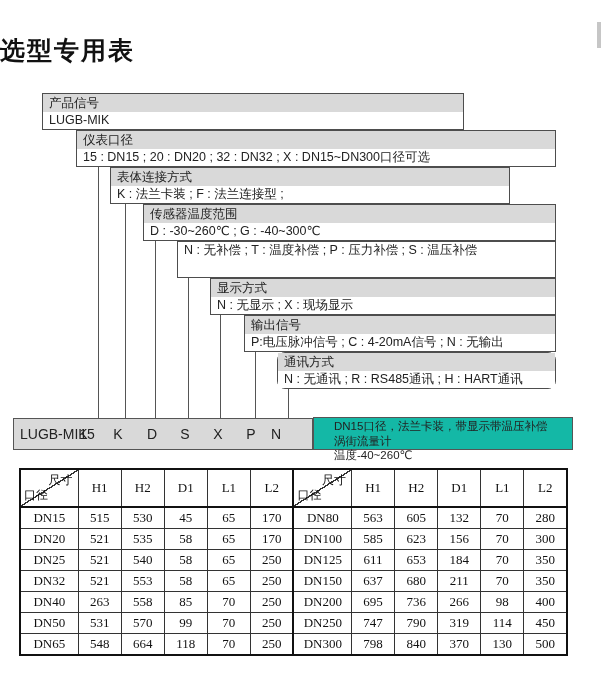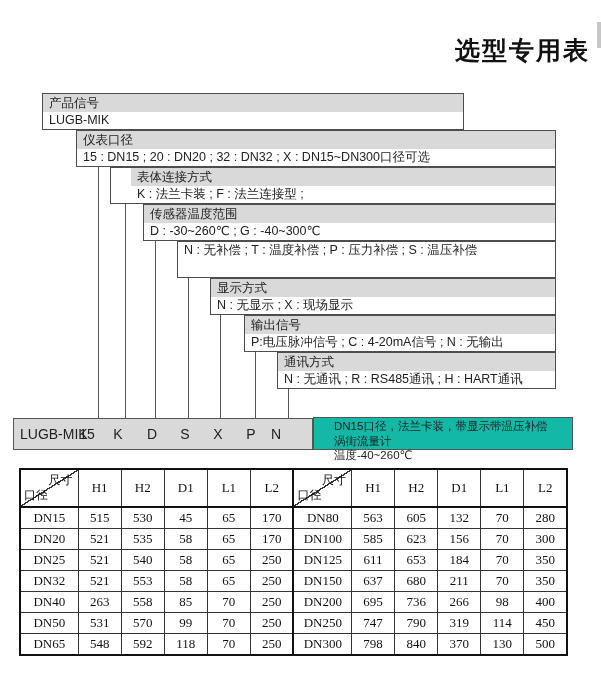--- a/index.html
+++ b/index.html
@@ -2,21 +2,21 @@
 <html><head>
 <meta charset="utf-8">
 <style>
   html,body{margin:0;padding:0;background:#ffffff;}
   body{
     width:601px;height:674px;position:relative;overflow:hidden;
     font-family:"Liberation Sans","DejaVu Sans",sans-serif;
     color:#1a1a1a;
   }
   .page-title{
-    position:absolute;top:34px;left:0;width:590px;text-align:right;
+    position:absolute;top:34px;left:0;width:590px;text-align:left;
     font-size:25px;font-weight:bold;letter-spacing:2px;color:#111;
   }
   .edge-sliver{
     position:absolute;right:0;top:22px;width:4px;height:26px;background:#c6c6c6;
   }
   
   .level{
     position:absolute;box-sizing:border-box;border:1px solid #4d4d4d;background:#fff;
   }
   .lvl-title{
@@ -78,40 +78,40 @@
 <div>
 
   <div class="level" style="left:42px;top:93px;width:422px;height:37px;">
     <div class="lvl-title">产品信号</div>
     <div class="lvl-options">LUGB-MIK</div>
   </div>
   <div class="level" style="left:76px;top:130px;width:480px;height:37px;">
     <div class="lvl-title">仪表口径</div>
     <div class="lvl-options">15 : DN15 ; 20 : DN20 ; 32 : DN32 ; X : DN15~DN300口径可选</div>
   </div>
-  <div class="level" style="left:110px;top:167px;width:446px;height:37px;padding-left:20px;">
+  <div class="level" style="left:110px;top:167px;width:400px;height:37px;">
     <div class="lvl-title">表体连接方式</div>
     <div class="lvl-options">K : 法兰卡装 ; F : 法兰连接型 ;</div>
   </div>
   <div class="level" style="left:143px;top:204px;width:413px;height:37px;">
     <div class="lvl-title">传感器温度范围</div>
     <div class="lvl-options">D : -30~260℃ ; G : -40~300℃</div>
   </div>
   <div class="level" style="left:177px;top:241px;width:379px;height:37px;">
     <div class="lvl-options">N : 无补偿 ; T : 温度补偿 ; P : 压力补偿 ; S : 温压补偿</div>
   </div>
   <div class="level" style="left:210px;top:278px;width:346px;height:37px;">
     <div class="lvl-title">显示方式</div>
     <div class="lvl-options">N : 无显示 ; X : 现场显示</div>
   </div>
   <div class="level" style="left:244px;top:315px;width:312px;height:37px;">
     <div class="lvl-title">输出信号</div>
     <div class="lvl-options">P:电压脉冲信号 ; C : 4-20mA信号 ; N : 无输出</div>
   </div>
-  <div class="level" style="left:277px;top:352px;width:279px;height:37px;">
+  <div class="level" style="left:277px;top:352px;width:279px;height:37px;border-radius:8px;">
     <div class="lvl-title">通讯方式</div>
     <div class="lvl-options">N : 无通讯 ; R : RS485通讯 ; H : HART通讯</div>
   </div>
 
   <div class="vline" style="left:98px;top:167px;height:251px;"></div>
   <div class="vline" style="left:125px;top:204px;height:214px;"></div>
   <div class="vline" style="left:155px;top:241px;height:177px;"></div>
   <div class="vline" style="left:188px;top:278px;height:140px;"></div>
   <div class="vline" style="left:220px;top:315px;height:103px;"></div>
   <div class="vline" style="left:255px;top:352px;height:66px;"></div>
@@ -249,21 +249,21 @@
         <td class="divider">DN250</td>
         <td>747</td>
         <td>790</td>
         <td>319</td>
         <td>114</td>
         <td>450</td>
       </tr>
       <tr>
         <td>DN65</td>
         <td>548</td>
-        <td>592</td>
+        <td>664</td>
         <td>118</td>
         <td>70</td>
         <td>250</td>
         <td class="divider">DN300</td>
         <td>798</td>
         <td>840</td>
         <td>370</td>
         <td>130</td>
         <td>500</td>
       </tr>

